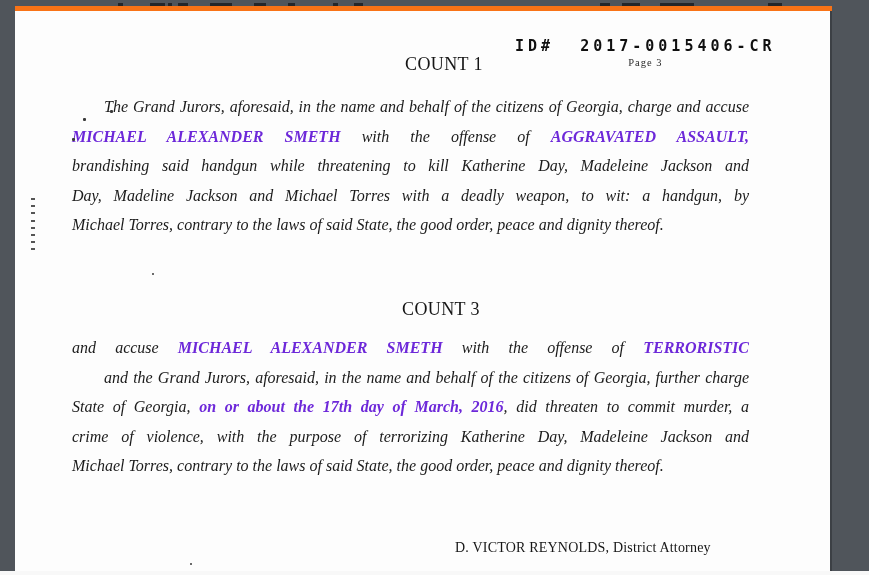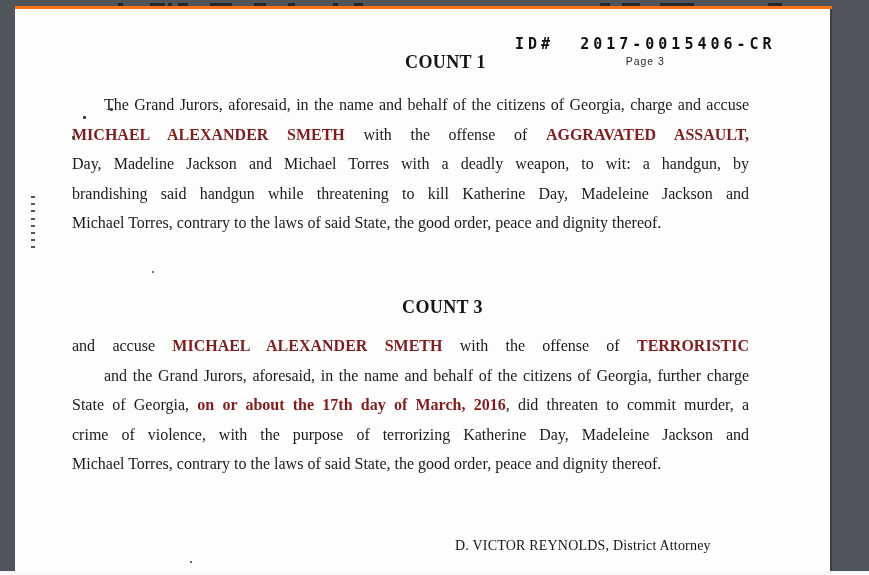--- a/index.html
+++ b/index.html
@@ -15,67 +15,67 @@
     background:var(--chrome);
     overflow:hidden;
     font-family:"Liberation Serif", serif;
   }
   
   .page{
     position:absolute;
     left:15px;top:6px;
     width:817px;height:565px;
     background:var(--page);
-    border-top:3px solid #f97316;
+    border-top:5px solid #f97316;
     box-shadow:inset -2px 0 0 #3c4045;
     padding-left:29px;
   }
   
   .bottom-strip{
     position:absolute;left:0;bottom:0;width:869px;height:4px;
     background:#f8f8f8;
   }
   
   .stamp{
     position:absolute;left:500px;top:26px;
     text-align:center;
     color:#101010;
   }
   .stamp .id{
     font-family:"DejaVu Sans Mono", monospace;
     font-size:15px;font-weight:bold;
     letter-spacing:4px;white-space:pre;
   }
   .stamp .pg{
-    font-family:Liberation Sans, sans-serif;
+    font-family:Liberation Serif, serif;
     font-size:10.5px;letter-spacing:1px;margin-top:2px;
     color:#2a2a2a;
     text-align:center;
   }
   .count-heading{
     position:absolute;
-    font-size:18px;font-weight:bold;color:#151515;
+    font-size:18px;font-weight:normal;color:#151515;
     letter-spacing:.4px;
   }
   .heading-1{left:390px;top:43px;}
   .heading-2{left:387px;top:288px;}
   .body-block{
     position:absolute;left:57px;width:677px;
-    font-size:16px;color:var(--ink);
+    font-size:16px;color:var(--ink);font-style:italic;
   }
   .body-1{top:81px;}
   .body-2{top:322px;}
   .line{
     height:29.5px;line-height:29.5px;
     text-align:justify;text-align-last:justify;
     white-space:normal;overflow:visible;
   }
   .line.last{text-align-last:left;}
   .line.indent{text-indent:32px;}
-  .line .b{font-weight:bold;color:#7f1d1d;}
+  .line .b{font-weight:bold;color:#6d28d9;}
   .signature{
     position:absolute;left:440px;top:529px;
     font-size:14px;color:#161616;letter-spacing:.2px;
   }
   
   .speck{position:absolute;background:#1c1f22;}
   .top-speck{top:3px;height:3px;opacity:.85;}
   .margin-speck{width:3px;height:3px;background:#3a3a3a;border-radius:1px;}
   .micro-col span{
     position:absolute;left:16px;width:4px;height:2px;background:#555;
@@ -106,22 +106,22 @@
 
     <div class="stamp">
       <div class="id">ID#  2017-0015406-CR</div>
       <div class="pg">Page 3</div>
     </div>
 
     <div class="count-heading heading-1">COUNT 1</div>
     <div class="body-block body-1">
         <div class="line indent"><span>The Grand Jurors, aforesaid, in the name and behalf of the citizens of Georgia, charge and accuse</span></div>
         <div class="line"><span class="b">MICHAEL ALEXANDER SMETH</span><span> with the offense of </span><span class="b">AGGRAVATED ASSAULT,</span></div>
+        <div class="line"><span>brandishing said handgun while threatening to kill Katherine Day, Madeleine Jackson and</span></div>
         <div class="line"><span>Day, Madeline Jackson and Michael Torres with a deadly weapon, to wit: a handgun, by</span></div>
-        <div class="line"><span>brandishing said handgun while threatening to kill Katherine Day, Madeleine Jackson and</span></div>
         <div class="line last"><span>Michael Torres, contrary to the laws of said State, the good order, peace and dignity thereof.</span></div>
       </div>
 
     <div class="count-heading heading-2">COUNT 3</div>
     <div class="body-block body-2">
         <div class="line"><span>and accuse </span><span class="b">MICHAEL ALEXANDER SMETH</span><span> with the offense of </span><span class="b">TERRORISTIC</span></div>
         <div class="line indent"><span>and the Grand Jurors, aforesaid, in the name and behalf of the citizens of Georgia, further charge</span></div>
         <div class="line"><span>State of Georgia, </span><span class="b">on or about the 17th day of March, 2016</span><span>, did threaten to commit murder, a</span></div>
         <div class="line"><span>crime of violence, with the purpose of terrorizing Katherine Day, Madeleine Jackson and</span></div>
         <div class="line last"><span>Michael Torres, contrary to the laws of said State, the good order, peace and dignity thereof.</span></div>

